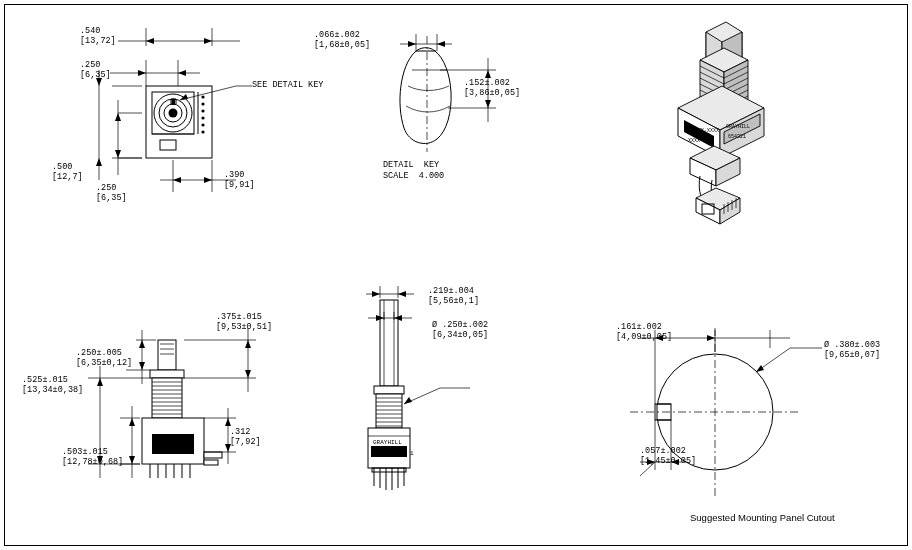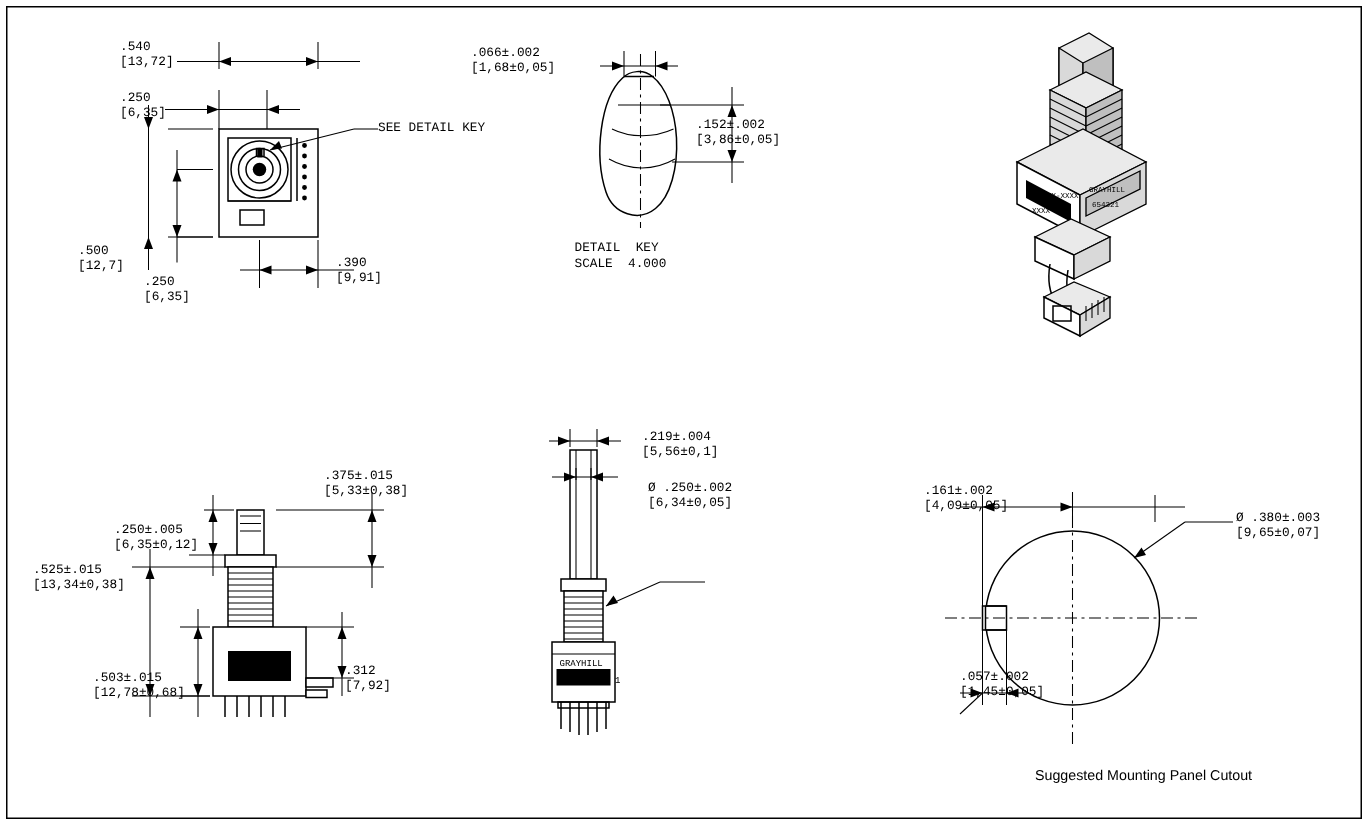--- a/index.html
+++ b/index.html
@@ -317,28 +317,28 @@
   <div class="lbl" style="left:252px;top:80px;">SEE DETAIL KEY</div>
 
   <div class="dim" style="left:314px;top:30px;">.066±.002
 [1,68±0,05]</div>
   <div class="dim" style="left:464px;top:78px;">.152±.002
 [3,86±0,05]</div>
   <div class="lbl" style="left:383px;top:160px;">DETAIL  KEY</div>
   <div class="lbl" style="left:383px;top:171px;">SCALE  4.000</div>
 
   <div class="dim" style="left:216px;top:312px;">.375±.015
-[5,33±0,38]</div>
+[9,53±0,51]</div>
   <div class="dim" style="left:76px;top:348px;">.250±.005
 [6,35±0,12]</div>
   <div class="dim" style="left:22px;top:375px;">.525±.015
 [13,34±0,38]</div>
   <div class="dim" style="left:62px;top:447px;">.503±.015
 [12,78±0,68]</div>
-  <div class="dim" style="left:230px;top:427px;margin-top:15px;">.312
+  <div class="dim" style="left:230px;top:427px;">.312
 [7,92]</div>
 
   <div class="dim" style="left:428px;top:286px;">.219±.004
 [5,56±0,1]</div>
   <div class="dim" style="left:432px;top:320px;">Ø .250±.002
 [6,34±0,05]</div>
 
   <div class="dim" style="left:616px;top:322px;">.161±.002
 [4,09±0,05]</div>
   <div class="dim" style="left:824px;top:340px;">Ø .380±.003

